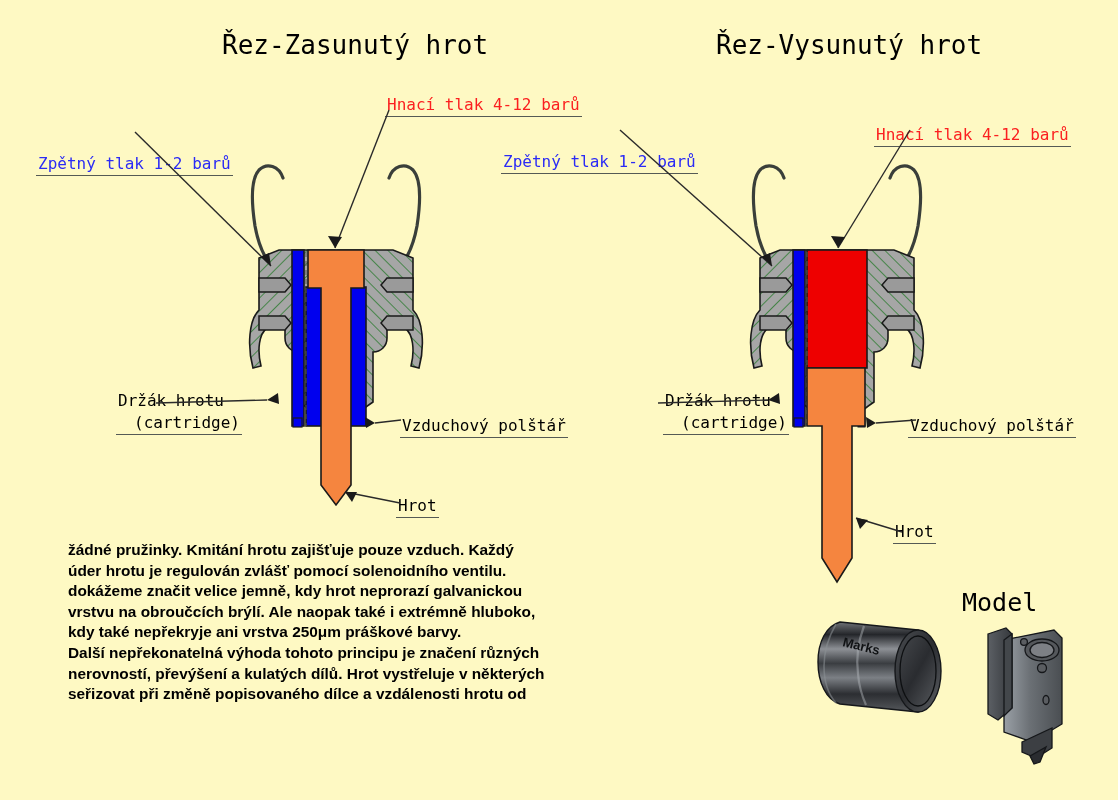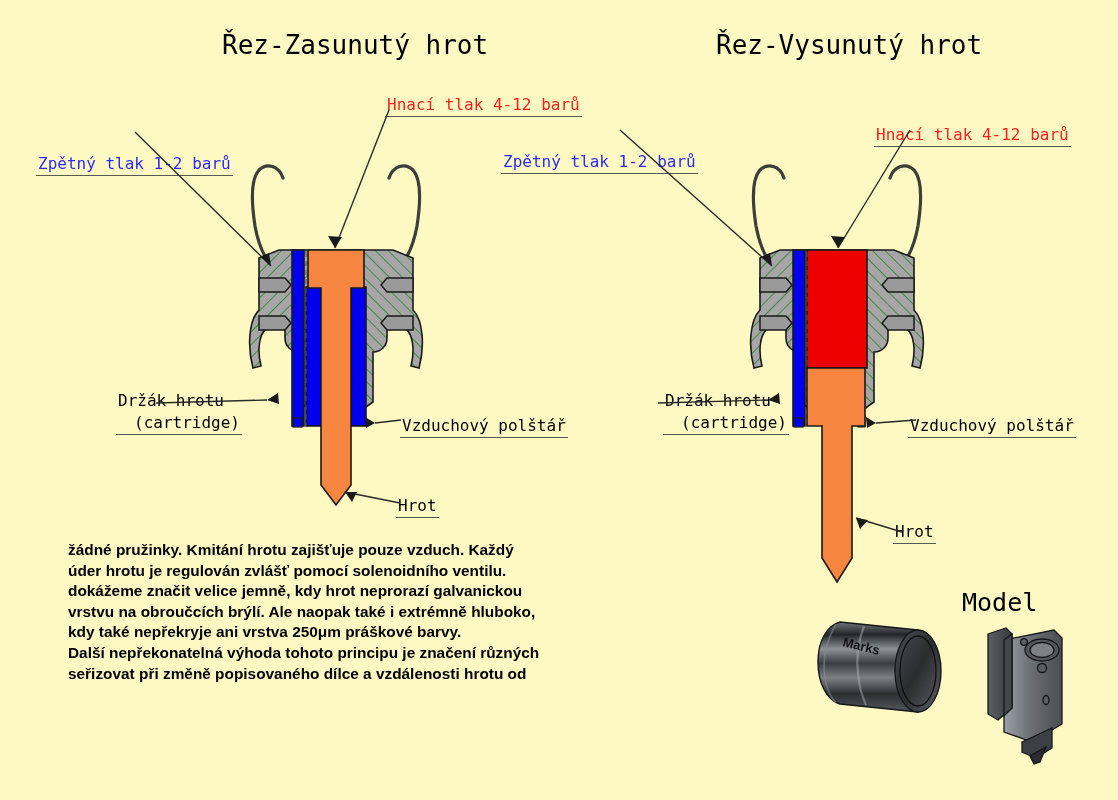--- a/index.html
+++ b/index.html
@@ -283,20 +283,21 @@
     </g>
   </svg>
 
   <div id="body-text" class="abs" style="left:68px; top:540px;">
     <p>žádné pružinky. Kmitání hrotu zajišťuje pouze vzduch. Každý</p>
     <p>úder hrotu je regulován zvlášť pomocí solenoidního ventilu.</p>
     <p>dokážeme značit velice jemně, kdy hrot neprorazí galvanickou</p>
     <p>vrstvu na obroučcích brýlí. Ale naopak také i extrémně hluboko,</p>
     <p>kdy také nepřekryje ani vrstva 250μm práškové barvy.</p>
     <p>Další nepřekonatelná výhoda tohoto principu je značení různých</p>
+    <p>nerovností, převýšení a kulatých dílů. Hrot vystřeluje v některých</p>
     <p>seřizovat při změně popisovaného dílce a vzdálenosti hrotu od</p>
   </div>
 
   <div id="model-label" class="abs" style="left:962px; top:588px;">Model</div>
 
   <svg class="abs" style="left:806px; top:604px;" width="160" height="120" viewBox="0 0 160 120">
     <g>
       <path d="M34,18 L112,26 C126,30 134,48 134,66 C134,86 126,104 112,108 L34,100
                C20,96 12,78 12,58 C12,38 20,22 34,18 Z" fill="url(#metalH)" stroke="#15171a" stroke-width="1.4"></path>
       <ellipse cx="112" cy="67" rx="23" ry="41" fill="url(#metalFace)" stroke="#15171a" stroke-width="1.4"></ellipse>

